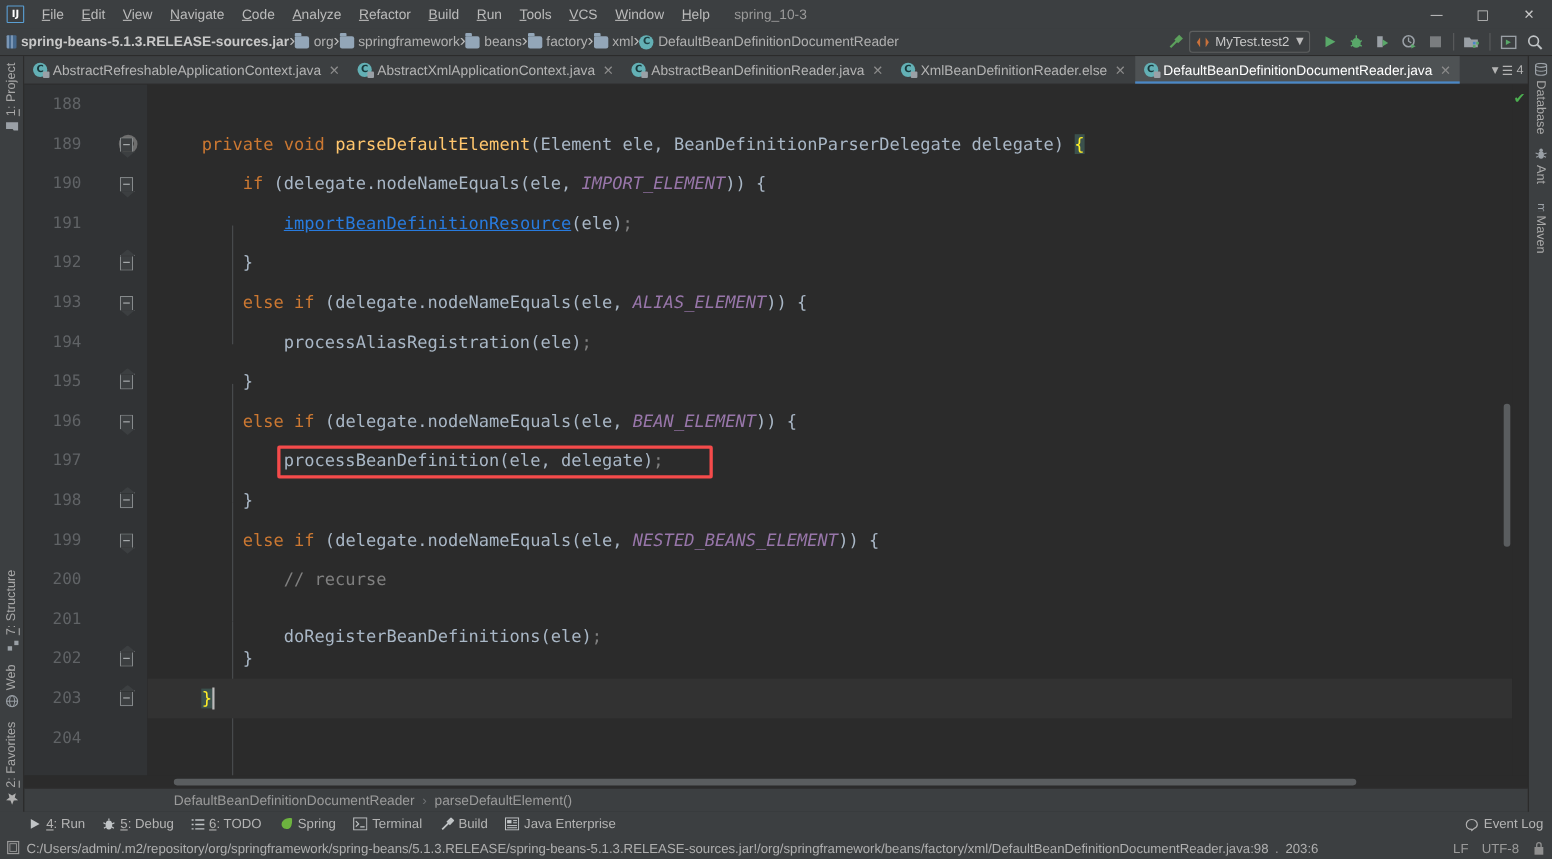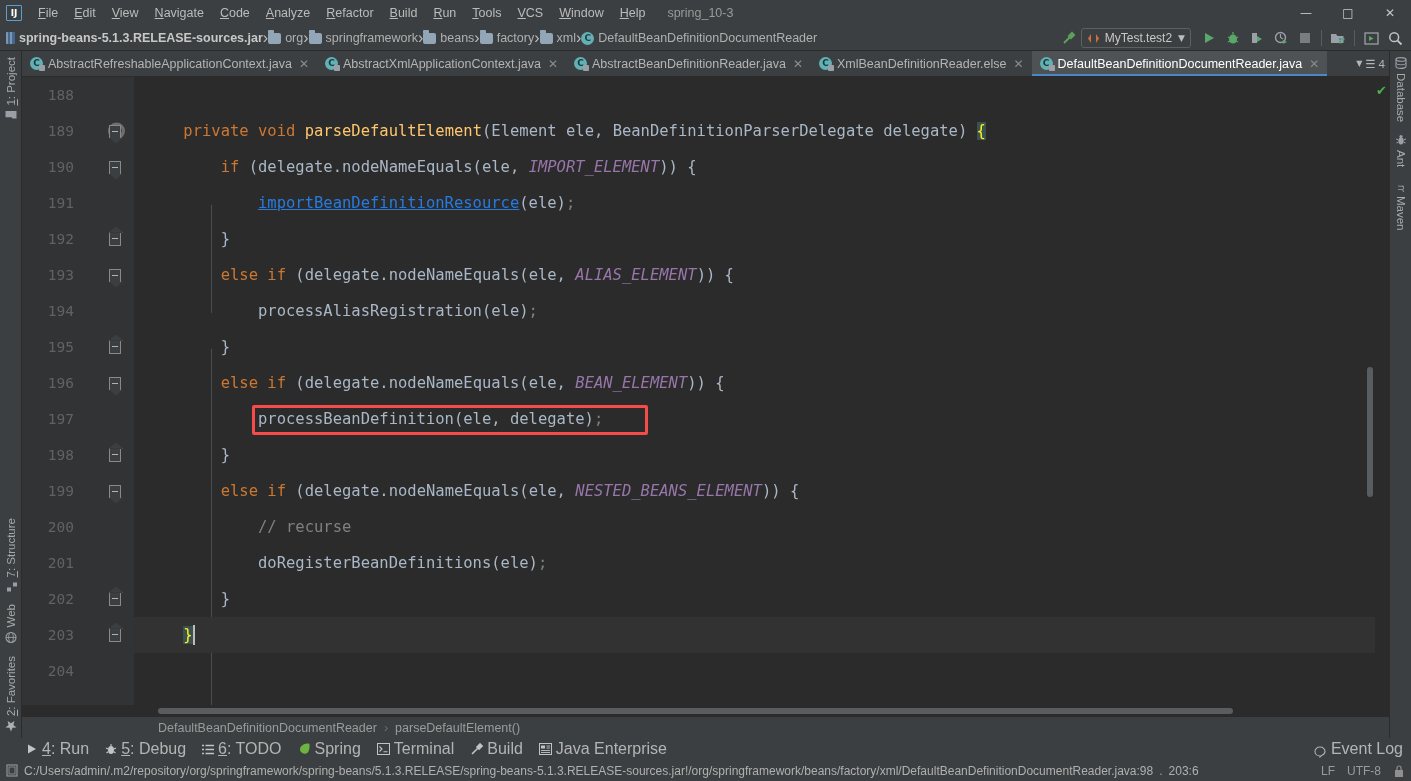--- a/index.html
+++ b/index.html
@@ -157,21 +157,21 @@
   .bcstrip {
     height: 22px; flex: 0 0 22px; background: #3c3f41; display: flex; align-items: center;
     font-size: 12.5px; color: #9b9b9b; padding-left: 136px; gap: 7px;
     border-top: 1px solid #2b2b2b;
   }
   .bcstrip .sep { color: #6e7174; }
 
   
   .botbar {
     height: 22px; flex: 0 0 22px; background: #3c3f41; display: flex; align-items: center;
-    padding-left: 26px; gap: 28px; font-size: 16px; color: #b4b4b4;
+    padding-left: 26px; gap: 28px; font-size: 12px; color: #b4b4b4;
   }
   .botbar .item { display: flex; align-items: center; gap: 4px; white-space: nowrap; cursor: default; }
   .botbar .mn { text-decoration: underline; }
   .botbar-right { margin-left: auto; display: flex; align-items: flex-end; gap: 5px; padding-right: 8px; }
 
   
   .statusbar {
     height: 21px; flex: 0 0 21px; background: #3c3f41; display: flex; align-items: center;
     font-size: 12px; color: #b0b0b0; padding-left: 6px; gap: 6px; white-space: nowrap;
   }
@@ -499,21 +499,21 @@
             <div class="code-line" style="top: 108px; position: absolute; left: 0px; right: 0px;"><span class="punct">            </span><span class="link">importBeanDefinitionResource</span><span class="ident">(ele)</span><span class="cmt">;</span></div>
             <div class="code-line" style="top: 144px; position: absolute; left: 0px; right: 0px;"><span class="ident">        }</span></div>
             <div class="code-line" style="top: 180px; position: absolute; left: 0px; right: 0px;"><span class="punct">        </span><span class="kw">else</span><span class="punct"> </span><span class="kw">if</span><span class="ident"> (delegate.nodeNameEquals(ele, </span><span class="const">ALIAS_ELEMENT</span><span class="ident">)) {</span></div>
             <div class="code-line" style="top: 216px; position: absolute; left: 0px; right: 0px;"><span class="ident">            processAliasRegistration(ele)</span><span class="cmt">;</span></div>
             <div class="code-line" style="top: 252px; position: absolute; left: 0px; right: 0px;"><span class="ident">        }</span></div>
             <div class="code-line" style="top: 288px; position: absolute; left: 0px; right: 0px;"><span class="punct">        </span><span class="kw">else</span><span class="punct"> </span><span class="kw">if</span><span class="ident"> (delegate.nodeNameEquals(ele, </span><span class="const">BEAN_ELEMENT</span><span class="ident">)) {</span></div>
             <div class="code-line" style="top: 324px; position: absolute; left: 0px; right: 0px;"><span class="ident">            processBeanDefinition(ele, delegate)</span><span class="cmt">;</span></div>
             <div class="code-line" style="top: 360px; position: absolute; left: 0px; right: 0px;"><span class="ident">        }</span></div>
             <div class="code-line" style="top: 396px; position: absolute; left: 0px; right: 0px;"><span class="punct">        </span><span class="kw">else</span><span class="punct"> </span><span class="kw">if</span><span class="ident"> (delegate.nodeNameEquals(ele, </span><span class="const">NESTED_BEANS_ELEMENT</span><span class="ident">)) {</span></div>
             <div class="code-line" style="top: 432px; position: absolute; left: 0px; right: 0px;"><span class="cmt">            // recurse</span></div>
-            <div class="code-line" style="top: 468px; position: absolute; left: 0px; right: 0px;"><span class="ident">            doRegisterBeanDefinitions(ele)</span><span class="cmt">;</span></div>
+            <div class="code-line" style="top: 484px; position: absolute; left: 0px; right: 0px;"><span class="ident">            doRegisterBeanDefinitions(ele)</span><span class="cmt">;</span></div>
             <div class="code-line" style="top: 504px; position: absolute; left: 0px; right: 0px;"><span class="ident">        }</span></div>
             <div class="code-line caret" style="top: 540px; position: absolute; left: 0px; right: 0px;"><span class="punct">    </span><span class="brace-hl">}</span><span class="text-caret"></span></div>
             <div class="code-line" style="top: 576px; position: absolute; left: 0px; right: 0px;"></div>
           </div>
         <div class="stripe-margin">
           <div class="ok-check">✔</div>
         </div>
       </div>
 
       <div class="hscroll">

